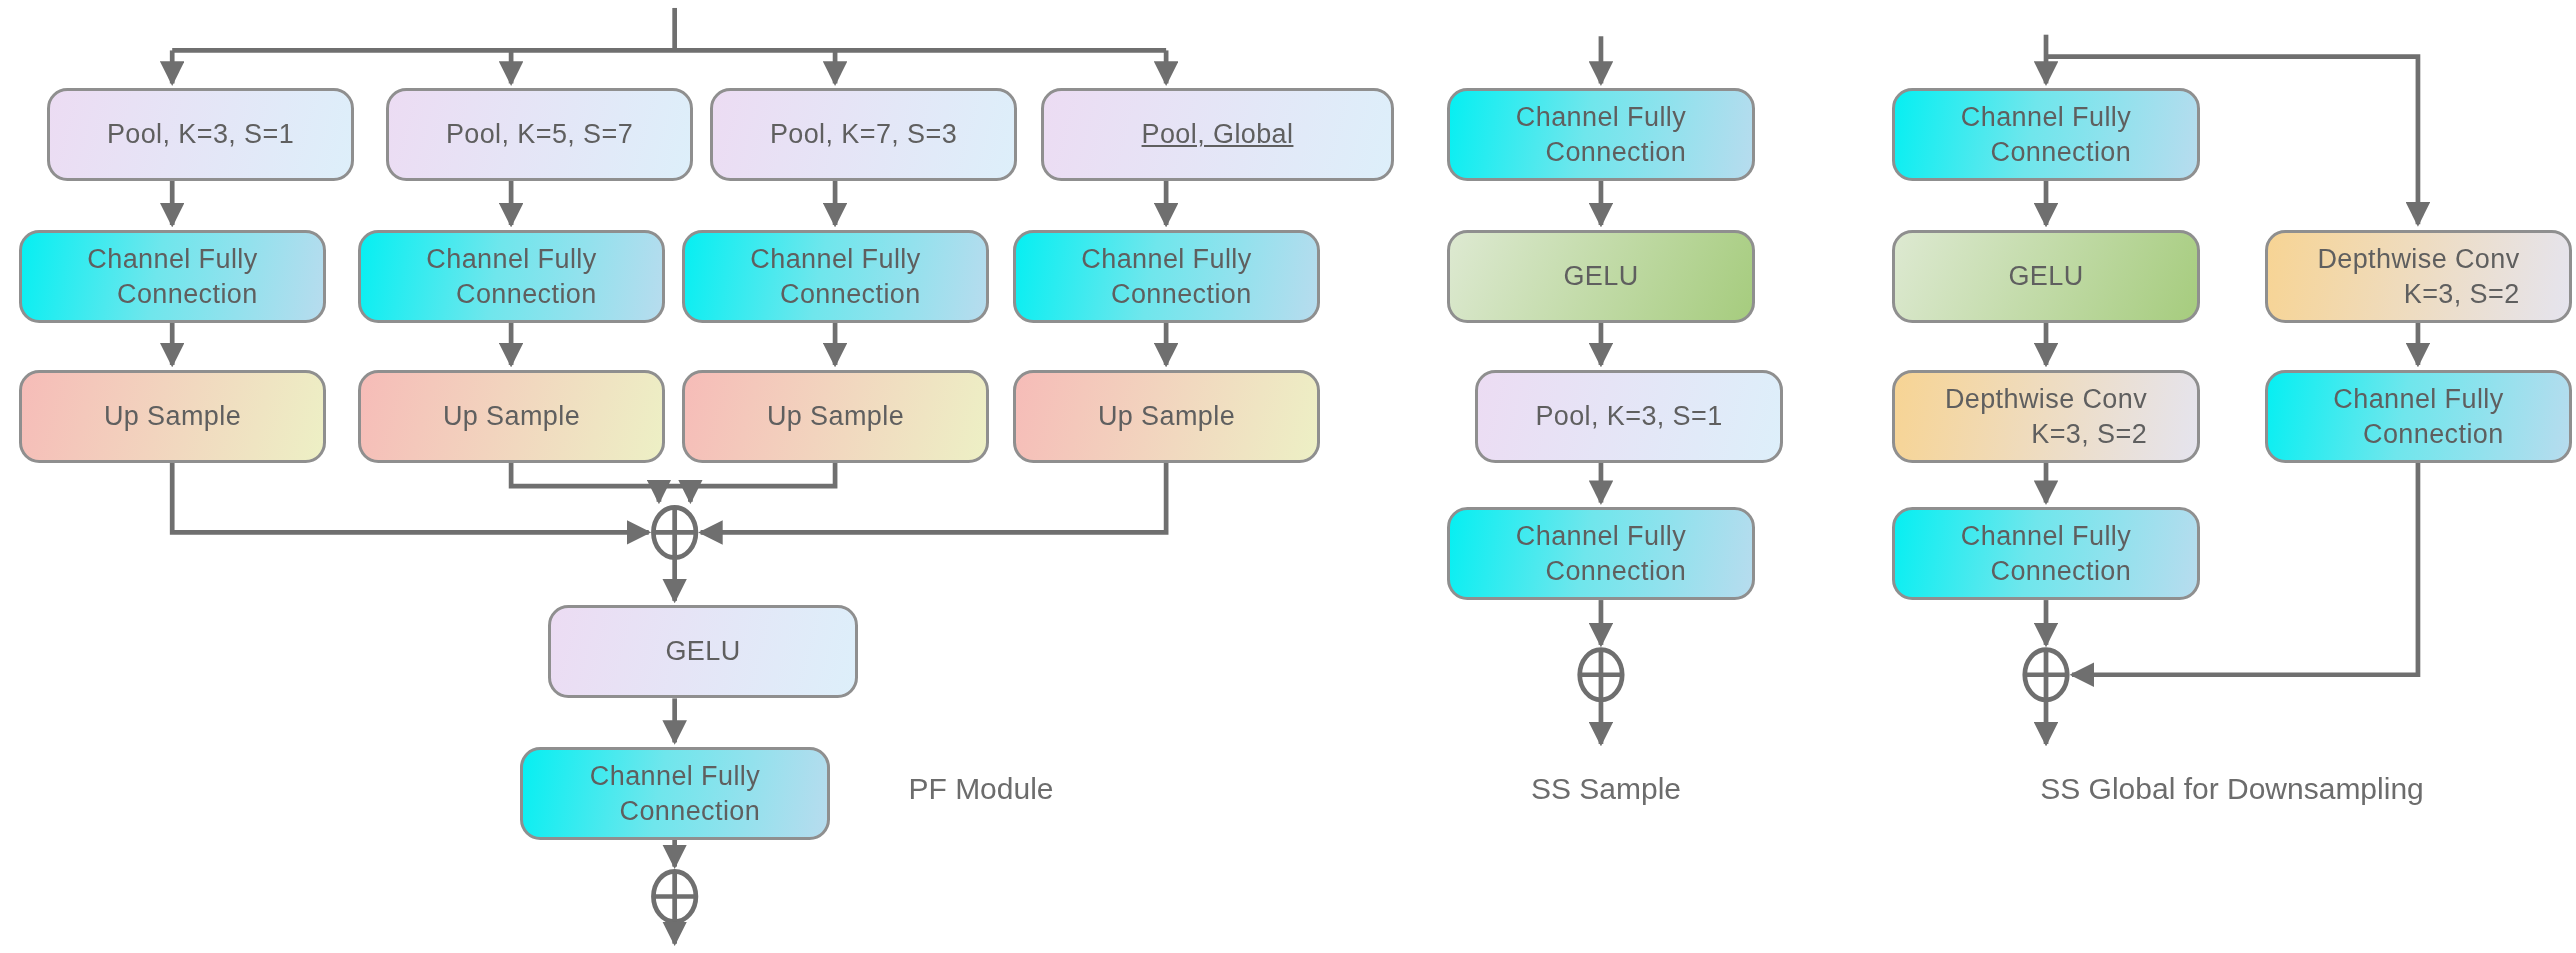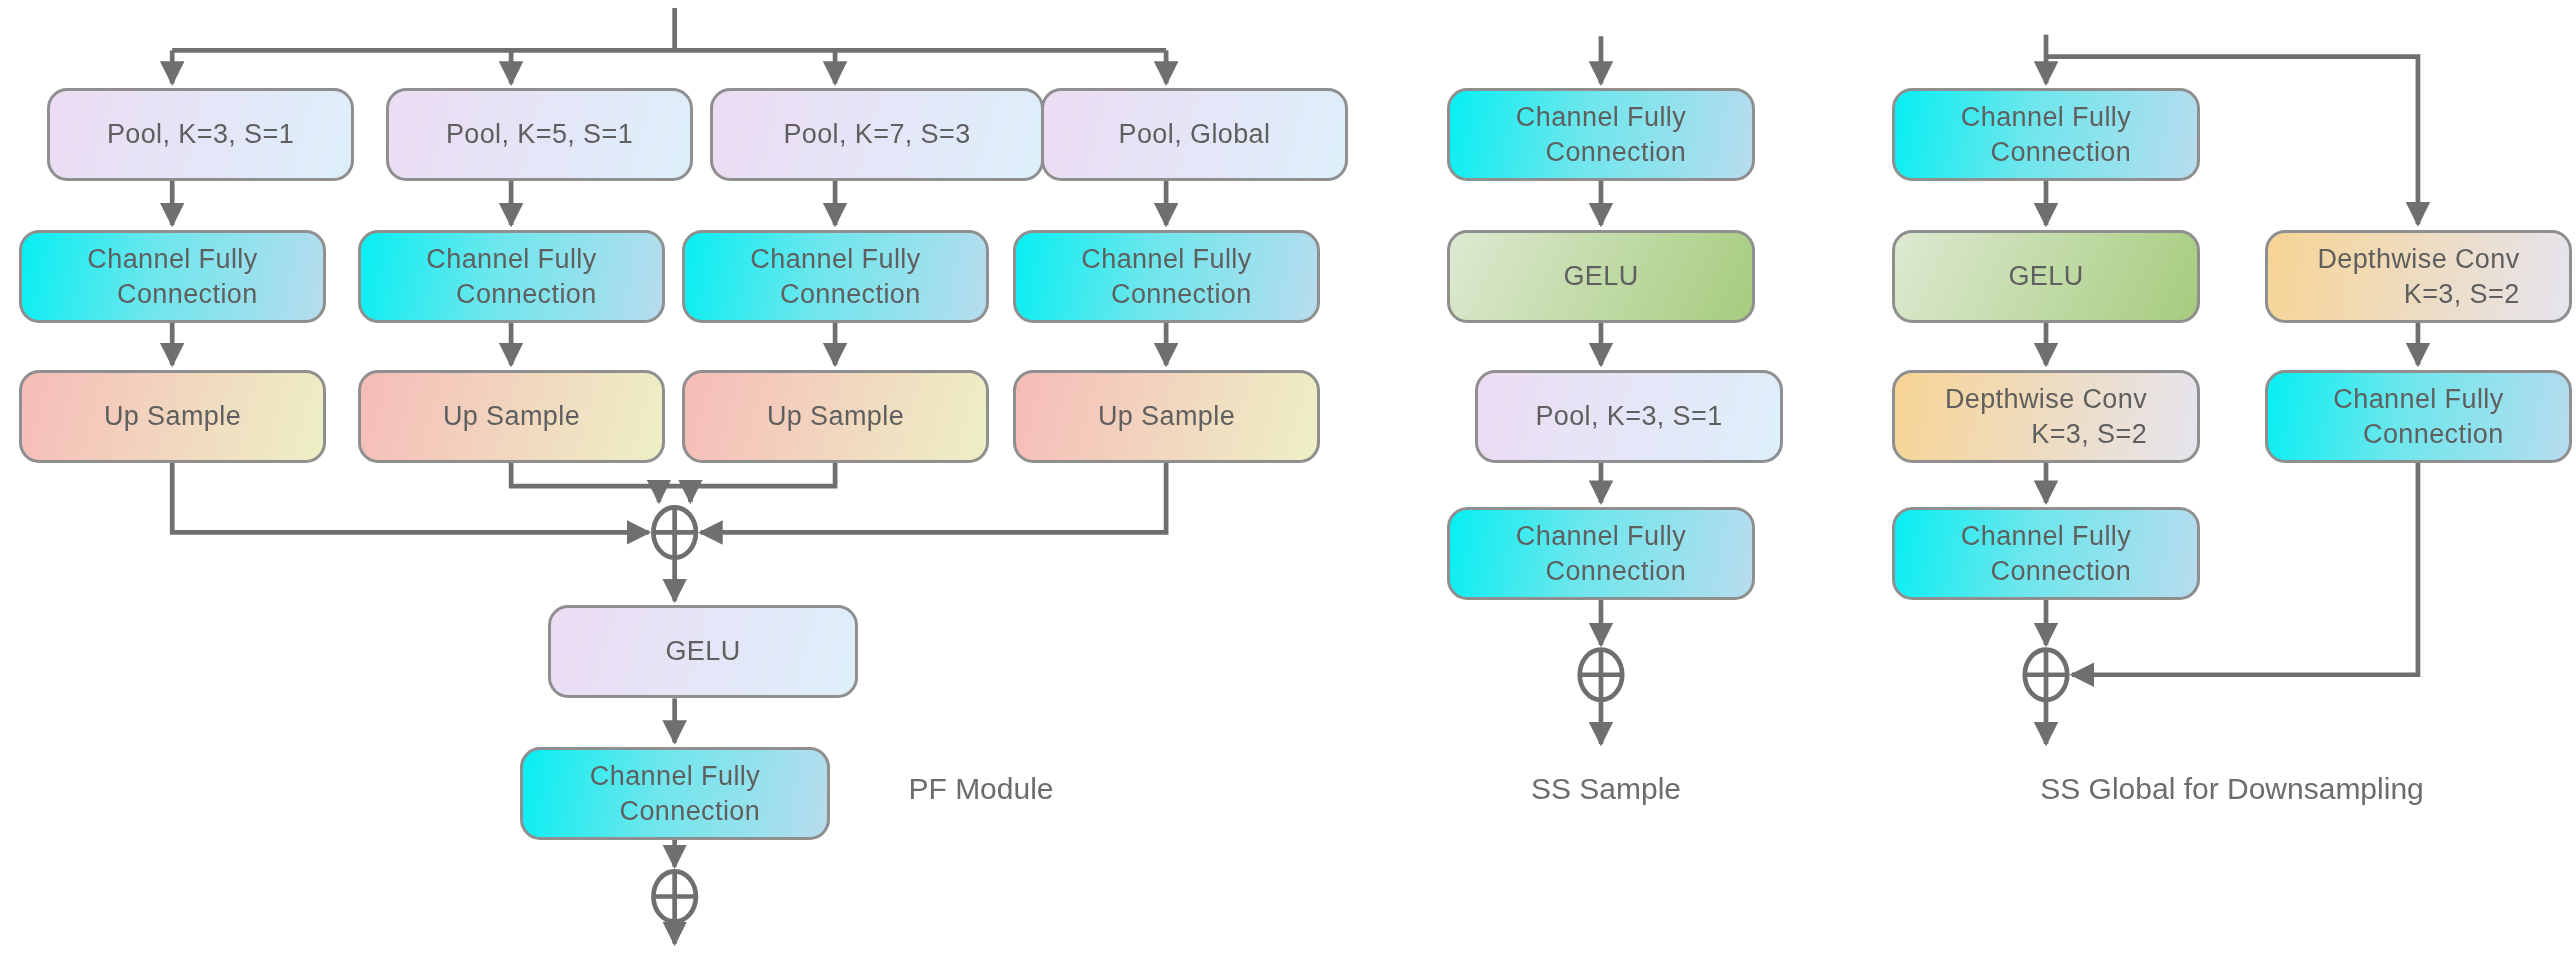--- a/index.html
+++ b/index.html
@@ -118,23 +118,23 @@
 
       <g>
         <ellipse class="sum-ellipse" cx="2602" cy="858" rx="27" ry="32"></ellipse>
         <path class="wire" d="M2602,826 V890 M2575,858 H2629"></path>
       </g>
       <path class="wire" d="M2602,890 V946" marker-end="url(#arr)"></path>
     </g>
   </svg>
 
   <div class="box grad-pool" style="left:19px;  top:88px; width:307px;">Pool, K=3, S=1</div>
-  <div class="box grad-pool" style="left:358px; top:88px; width:307px;">Pool, K=5, S=1</div>
-  <div class="box grad-pool" style="left:682px; top:88px; width:334px;text-align:right;">Pool, K=7, S=3</div>
-  <div class="box grad-pool" style="left:1013px;top:88px; width:307px;">Pool, Global</div>
+  <div class="box grad-pool" style="left:358px; top:88px; width:307px;">Pool, K=5, S=7</div>
+  <div class="box grad-pool" style="left:682px; top:88px; width:307px;text-align:right;">Pool, K=7, S=3</div>
+  <div class="box grad-pool" style="left:1013px;top:88px; width:353px;text-decoration:underline;">Pool, Global</div>
 
   <div class="box grad-cfc" style="left:19px;  top:230px; width:307px;">Channel Fully
 Connection</div>
   <div class="box grad-cfc" style="left:358px; top:230px; width:307px;">Channel Fully
 Connection</div>
   <div class="box grad-cfc" style="left:682px; top:230px; width:307px;">Channel Fully
 Connection</div>
   <div class="box grad-cfc" style="left:1013px;top:230px; width:307px;">Channel Fully
 Connection</div>
 

